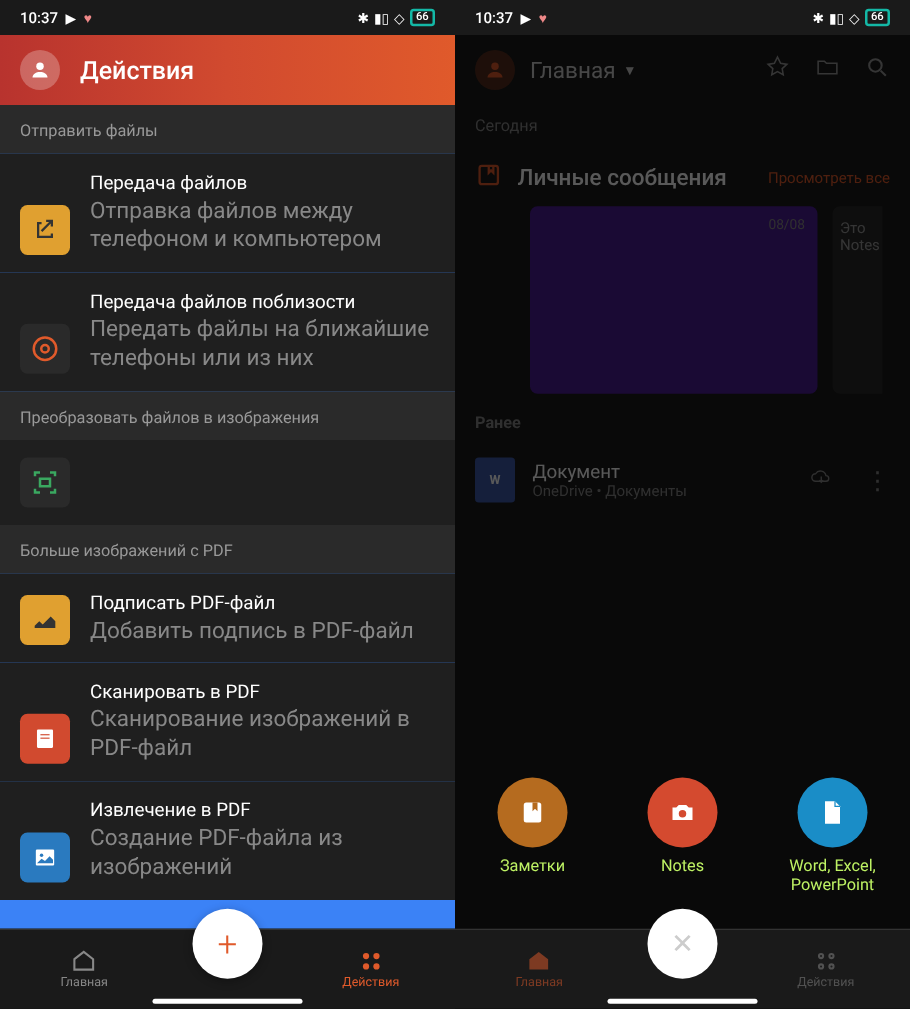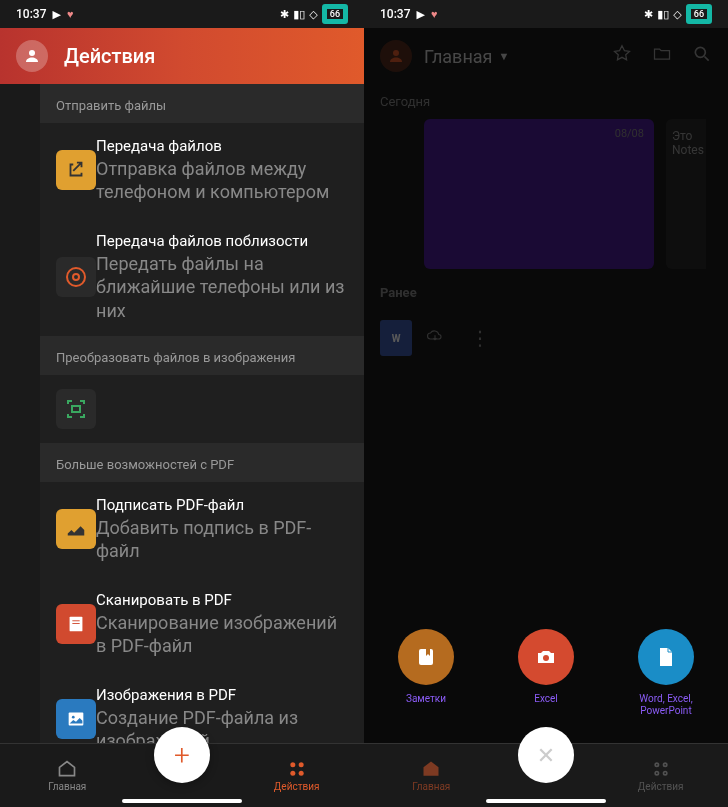--- a/index.html
+++ b/index.html
@@ -3,29 +3,29 @@
 <meta charset="utf-8">
 <style>
   * { margin: 0; padding: 0; box-sizing: border-box; font-family: -apple-system, Roboto, sans-serif; }
   body { background: #1a1a1a; display: flex; width: 728px; height: 807px; }
   .phone { width: 364px; height: 807px; background: #1a1a1a; position: relative; overflow: hidden; }
   
   .status-bar { height: 28px; display: flex; align-items: center; justify-content: space-between; padding: 0 16px; color: #fff; font-size: 12px; font-weight: 500; }
   .status-left { display: flex; align-items: center; gap: 6px; }
   .status-right { display: flex; align-items: center; gap: 4px; }
   .status-icon { font-size: 11px; }
-  .battery-box { display: inline-flex; align-items: flex-end; border: 5px solid #14b8a6; border-radius: 3px; padding: 0 3px; font-size: 9px; }
+  .battery-box { display: inline-flex; align-items: flex-end; border: 2px solid #14b8a6; border-radius: 3px; padding: 0 3px; font-size: 9px; }
   
   .header-left { height: 56px; background: linear-gradient(90deg, #b8332e, #d14a2f, #e05a2b); display: flex; align-items: center; padding: 0 16px; gap: 16px; }
   .header-title { color: #fff; font-size: 20px; font-weight: 500; }
   .profile-circle { width: 32px; height: 32px; border-radius: 50%; background: rgba(255,255,255,0.25); display: flex; align-items: center; justify-content: center; }
   
-  .content { height: calc(100% - 28px - 56px - 64px); overflow: hidden; background: #fca5a5; margin-left: 40px; }
+  .content { height: calc(100% - 28px - 56px - 64px); overflow: hidden; background: #3b82f6; }
   .section-header { color: #999; font-size: 13px; padding: 14px 16px 10px; background: #2a2a2a; }
-  .action-item { display: flex; align-items: center; padding: 14px 16px; background: #1f1f1f; }
+  .action-item { display: flex; align-items: flex-end; padding: 14px 16px; gap: 16px; background: #1f1f1f; }
   .action-icon { width: 40px; height: 40px; border-radius: 6px; display: flex; align-items: center; justify-content: center; flex-shrink: 0; }
   .action-text { flex: 1; }
   .action-title { color: #fff; font-size: 15px; font-weight: 400; margin-bottom: 2px; }
   .action-desc { color: #888; font-size: 18px; line-height: 1.3; }
   
   .bottom-nav { position: absolute; bottom: 0; left: 0; right: 0; height: 64px; background: #1a1a1a; display: flex; align-items: center; justify-content: space-around; border-top: 1px solid #333; }
   .nav-item { display: flex; flex-direction: column; align-items: center; gap: 2px; color: #888; font-size: 10px; width: 100px; }
   .nav-item.active { color: #e05a2b; }
   .fab { width: 56px; height: 56px; border-radius: 50%; background: #fff; display: flex; align-items: center; justify-content: center; position: absolute; bottom: 24px; left: 50%; transform: translateX(-50%); box-shadow: 0 2px 8px rgba(0,0,0,0.3); }
   .fab-plus { color: #e05a2b; font-size: 28px; font-weight: 300; }
@@ -51,21 +51,21 @@
   .doc-icon { width: 32px; height: 36px; background: #3d5aa8; border-radius: 3px; display: flex; align-items: center; justify-content: center; color: #fff; font-size: 10px; font-weight: bold; }
   .doc-text { flex: 1; }
   .doc-title { color: #fff; font-size: 15px; }
   .doc-sub { color: #888; font-size: 12px; }
   .doc-cloud { color: #888; font-size: 16px; }
   .doc-more { color: #888; font-size: 20px; margin-left: 12px; }
   
   .create-actions { position: absolute; bottom: 90px; left: 0; right: 0; display: flex; justify-content: center; gap: 30px; z-index: 10; }
   .create-action { display: flex; flex-direction: column; align-items: center; gap: 8px; width: 90px; }
   .create-circle { width: 56px; height: 56px; border-radius: 50%; display: flex; align-items: center; justify-content: center; }
-  .create-label { color: #8b5cf6; font-size: 10px; text-align: center; line-height: 1.2; }
+  .create-label { color: #bef264; font-size: 13px; text-align: center; line-height: 1.2; }
   
   .fab-close { width: 56px; height: 56px; border-radius: 50%; background: #fff; display: flex; align-items: center; justify-content: center; position: absolute; bottom: 24px; left: 50%; transform: translateX(-50%); z-index: 10; }
   .dim-nav .nav-item { opacity: 0.5; }
 </style>
 </head>
 <body>
 
 <div class="phone">
   <div class="status-bar">
     <div class="status-left">
@@ -122,21 +122,21 @@
     <div class="section-header">Преобразовать файлов в изображения</div>
     <div class="action-item">
       <div class="action-icon" style="background:#2a2a2a">
         <svg width="24" height="24" viewBox="0 0 24 24" fill="none" stroke="#3aa860" stroke-width="2">
             <path d="M4 7V4h4M20 7V4h-4M4 17v3h4M20 17v3h-4"></path>
             <rect x="8" y="9" width="8" height="6"></rect>
           </svg>
       </div>
     </div>
 
-    <div class="section-header">Больше возможностей с PDF</div>
+    <div class="section-header">Больше изображений с PDF</div>
     <div class="action-item">
       <div class="action-icon" style="background:#e0a030">
         <svg width="22" height="22" viewBox="0 0 24 24" fill="#333">
             <path d="M3 17l4-4 3 3 7-7 4 4v6H3z"></path>
           </svg>
       </div>
       <div class="action-text">
         <div class="action-title">Подписать PDF-файл</div>
         <div class="action-desc">Добавить подпись в PDF-файл</div>
       </div>
@@ -156,21 +156,21 @@
     </div>
     <div class="action-item">
       <div class="action-icon" style="background:#2a7abf">
         <svg width="22" height="22" viewBox="0 0 24 24" fill="#fff">
             <rect x="4" y="5" width="16" height="14" rx="1"></rect>
             <circle cx="9" cy="10" r="1.5" fill="#2a7abf"></circle>
             <path d="M5 17l4-4 3 2 4-4 3 3v3H5z" fill="#2a7abf"></path>
           </svg>
       </div>
       <div class="action-text">
-        <div class="action-title">Изображения в PDF</div>
+        <div class="action-title">Извлечение в PDF</div>
         <div class="action-desc">Создание PDF-файла из изображений</div>
       </div>
     </div>
   </div>
 
   <div class="bottom-nav">
     <div class="nav-item">
       <svg width="20" height="20" viewBox="0 0 24 24" fill="none" stroke="currentColor" stroke-width="2">
           <path d="M3 10l9-7 9 7v10H3z"></path>
         </svg>
@@ -236,30 +236,44 @@
         <span>
           <svg width="20" height="20" viewBox="0 0 24 24" fill="none" stroke="currentColor" stroke-width="2">
               <circle cx="10" cy="10" r="6"></circle>
               <path d="M15 15l5 5"></path>
             </svg>
         </span>
       </div>
     </div>
 
     <div class="today-label">Сегодня</div>
+    <div class="personal-msgs">
+      <span>
+        <svg width="22" height="22" viewBox="0 0 24 24" fill="none" stroke="#e05a2b" stroke-width="2">
+            <rect x="4" y="4" width="16" height="16" rx="2"></rect>
+            <path d="M16 4v6l-2-2-2 2V4"></path>
+          </svg>
+      </span>
+      <span class="personal-title">Личные сообщения</span>
+      <span class="view-all">Просмотреть все</span>
+    </div>
     <div class="msg-cards">
       <div class="msg-card">
         <div class="msg-card-date">08/08</div>
       </div>
       <div class="msg-card2">Это Notes</div>
     </div>
 
     <div class="earlier-label">Ранее</div>
     <div class="doc-item">
       <div class="doc-icon">W</div>
+      <div class="doc-text">
+        <div class="doc-title">Документ</div>
+        <div class="doc-sub">OneDrive • Документы</div>
+      </div>
       <span class="doc-cloud">
         <svg width="18" height="18" viewBox="0 0 24 24" fill="none" stroke="currentColor" stroke-width="1.5">
             <path d="M6 16a4 4 0 010-8 6 6 0 0111 2 3 3 0 010 6H6z"></path>
             <path d="M12 11v6m-2-2l2 2 2-2"></path>
           </svg>
       </span>
       <span class="doc-more">⋮</span>
     </div>
 
     <div class="overlay"></div>
@@ -274,21 +288,21 @@
         </div>
         <div class="create-label">Заметки</div>
       </div>
       <div class="create-action">
         <div class="create-circle" style="background:#d44a2f">
           <svg width="24" height="24" viewBox="0 0 24 24" fill="#fff">
               <path d="M4 8h3l2-2h6l2 2h3v10H4z"></path>
               <circle cx="12" cy="13" r="3" fill="#d44a2f"></circle>
             </svg>
         </div>
-        <div class="create-label">Excel</div>
+        <div class="create-label">Notes</div>
       </div>
       <div class="create-action">
         <div class="create-circle" style="background:#1a8dc7">
           <svg width="24" height="24" viewBox="0 0 24 24" fill="#fff">
               <path d="M6 3h8l4 4v14H6z"></path>
               <path d="M14 3v4h4" fill="none" stroke="#1a8dc7"></path>
             </svg>
         </div>
         <div class="create-label">Word, Excel, PowerPoint</div>
       </div>

